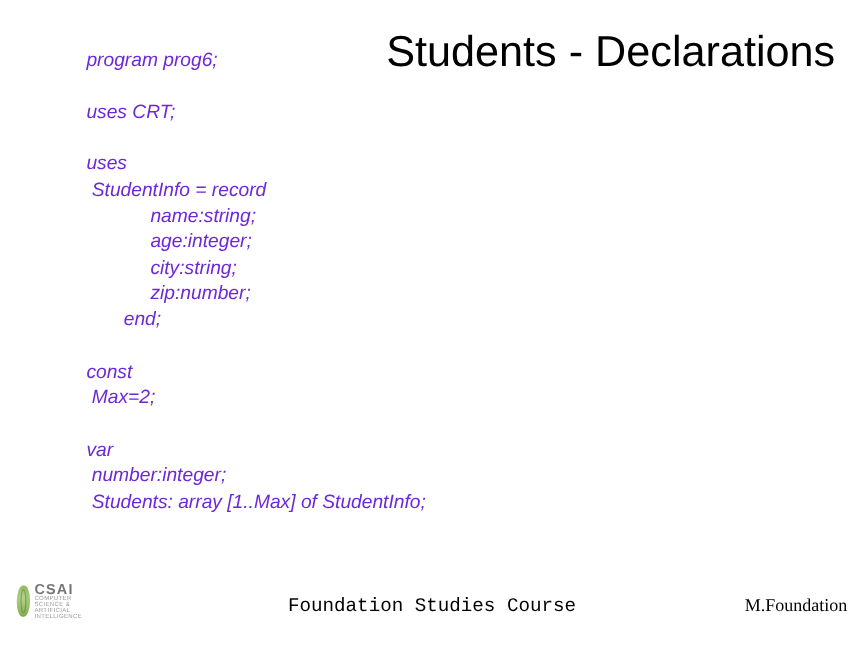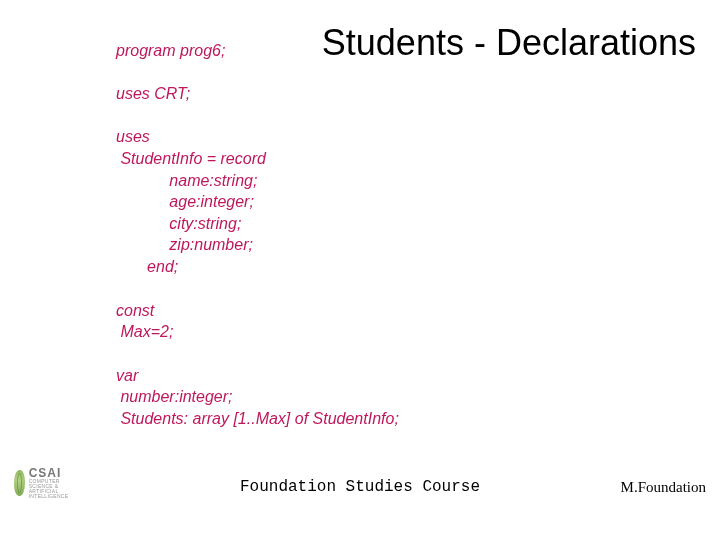--- a/index.html
+++ b/index.html
@@ -21,29 +21,28 @@
     position: absolute;
     top: 22px;
     right: 24px;
     font-size: 36px;
     color: #000;
     font-weight: 400;
   }
   .code {
     font-size: 16px;
     font-style: italic;
-    color: #be185d;
+    color: #6d28d9;
     line-height: 1.35;
     white-space: pre;
-    margin-left: 44px;
   }
   .block { margin-bottom: 22px; }
   .footer {
     position: absolute;
-    bottom: 32px;
+    bottom: 14px;
     left: 0;
     width: 100%;
     height: 40px;
   }
   .logo {
     position: absolute;
     left: 14px;
     bottom: 8px;
     width: 70px;
     height: 34px;

